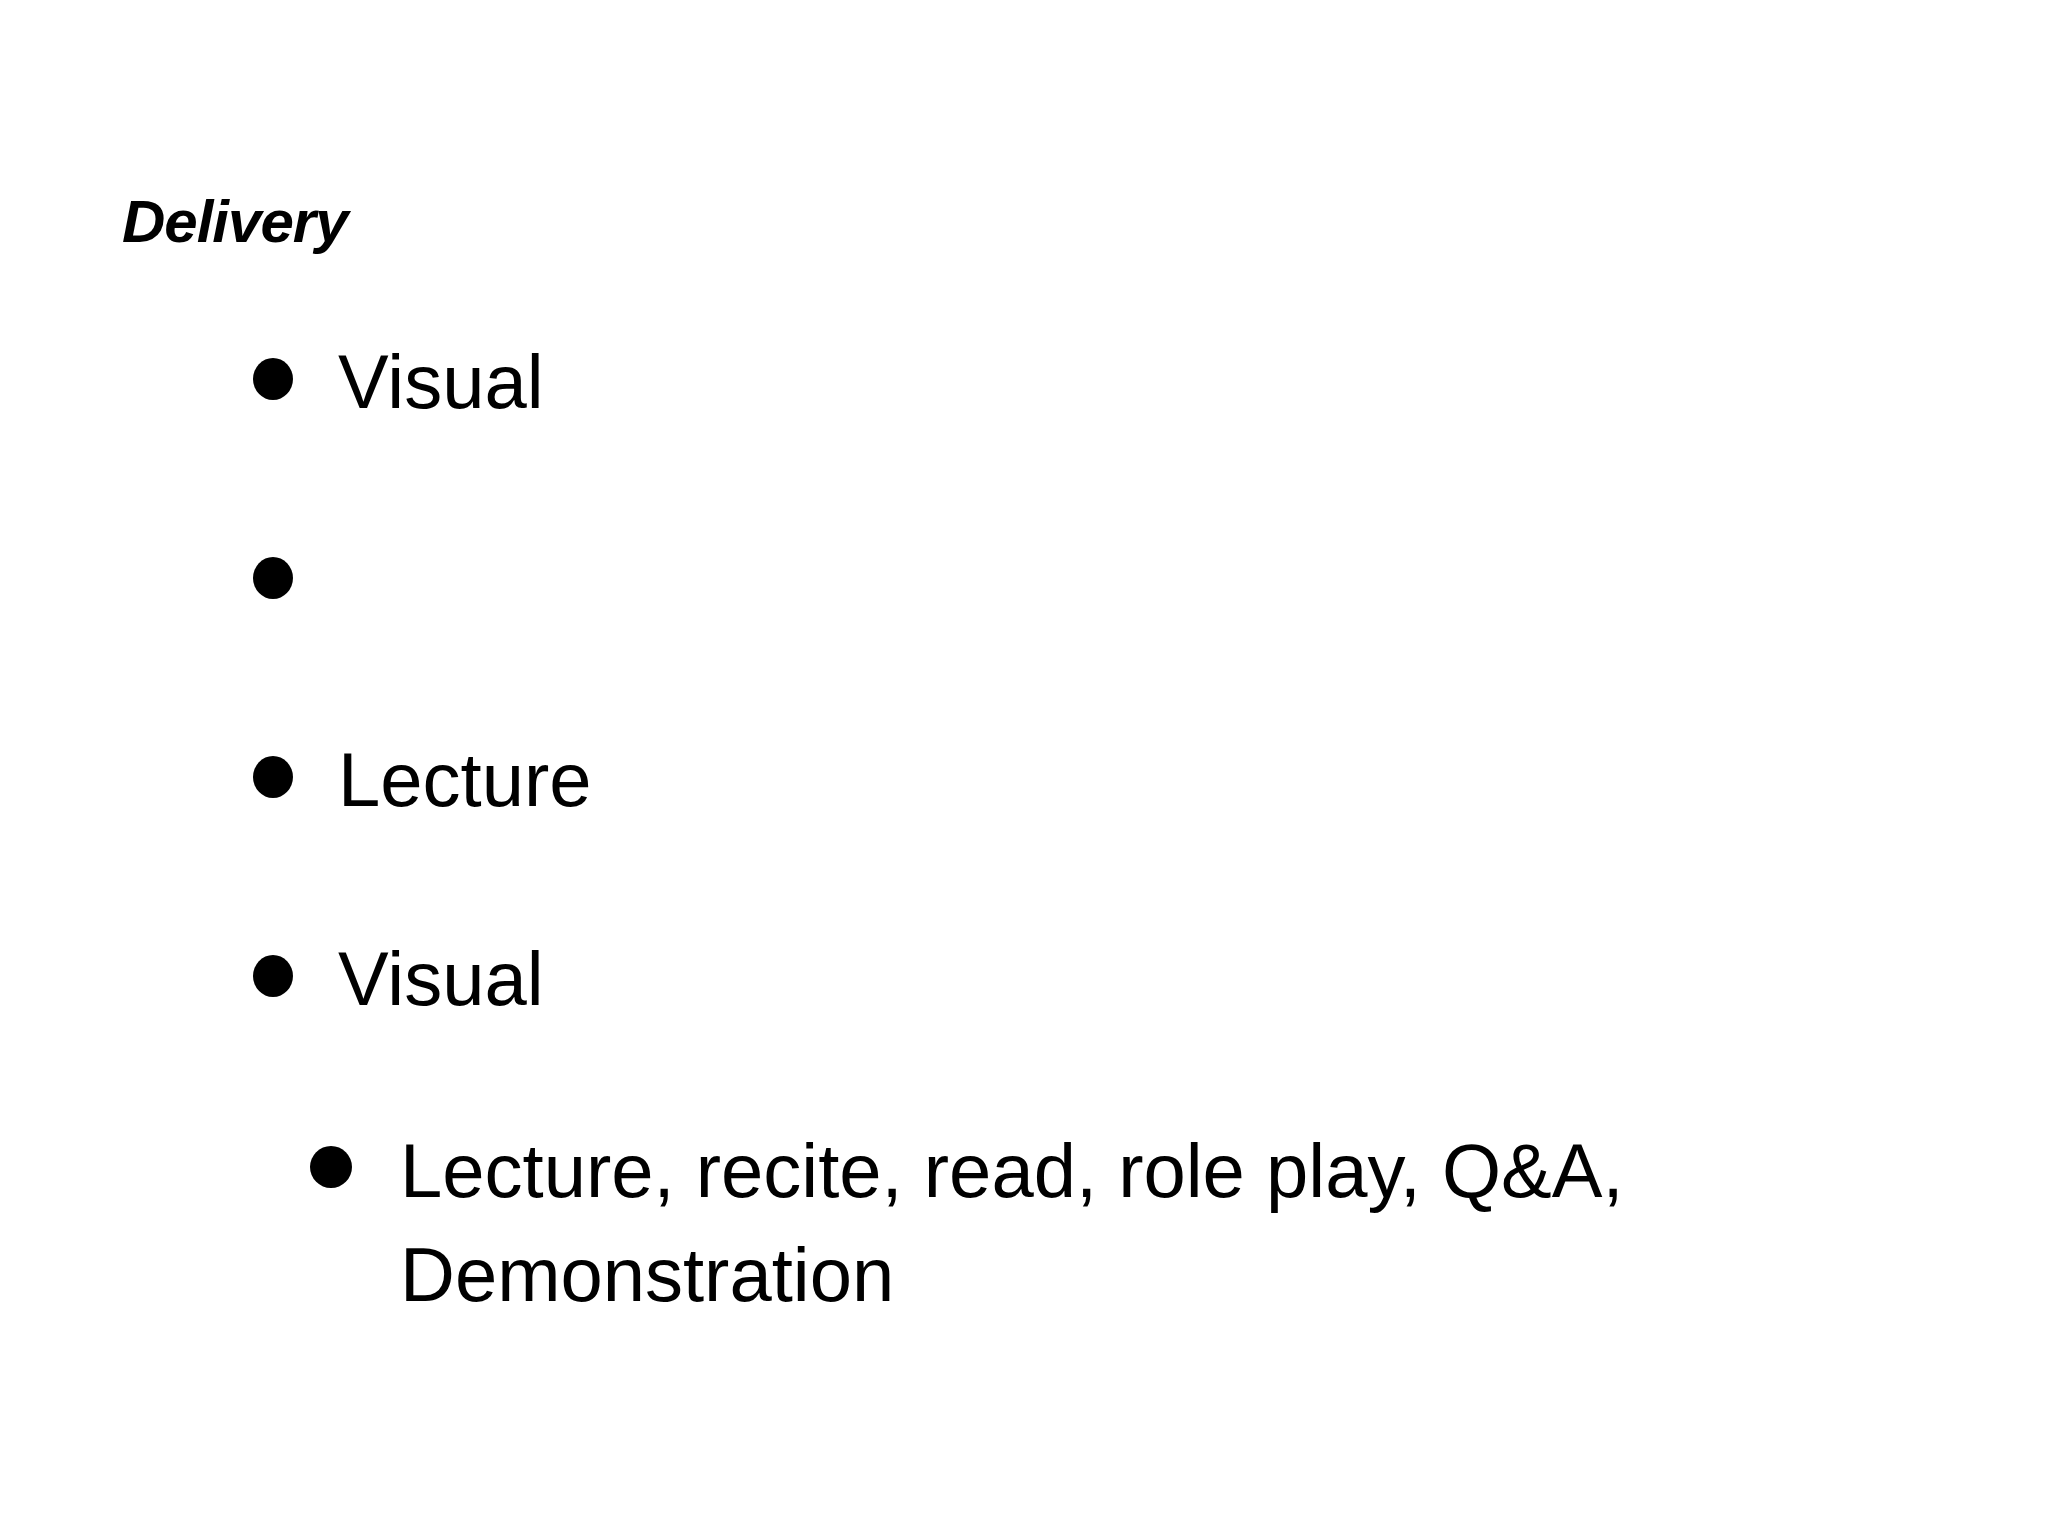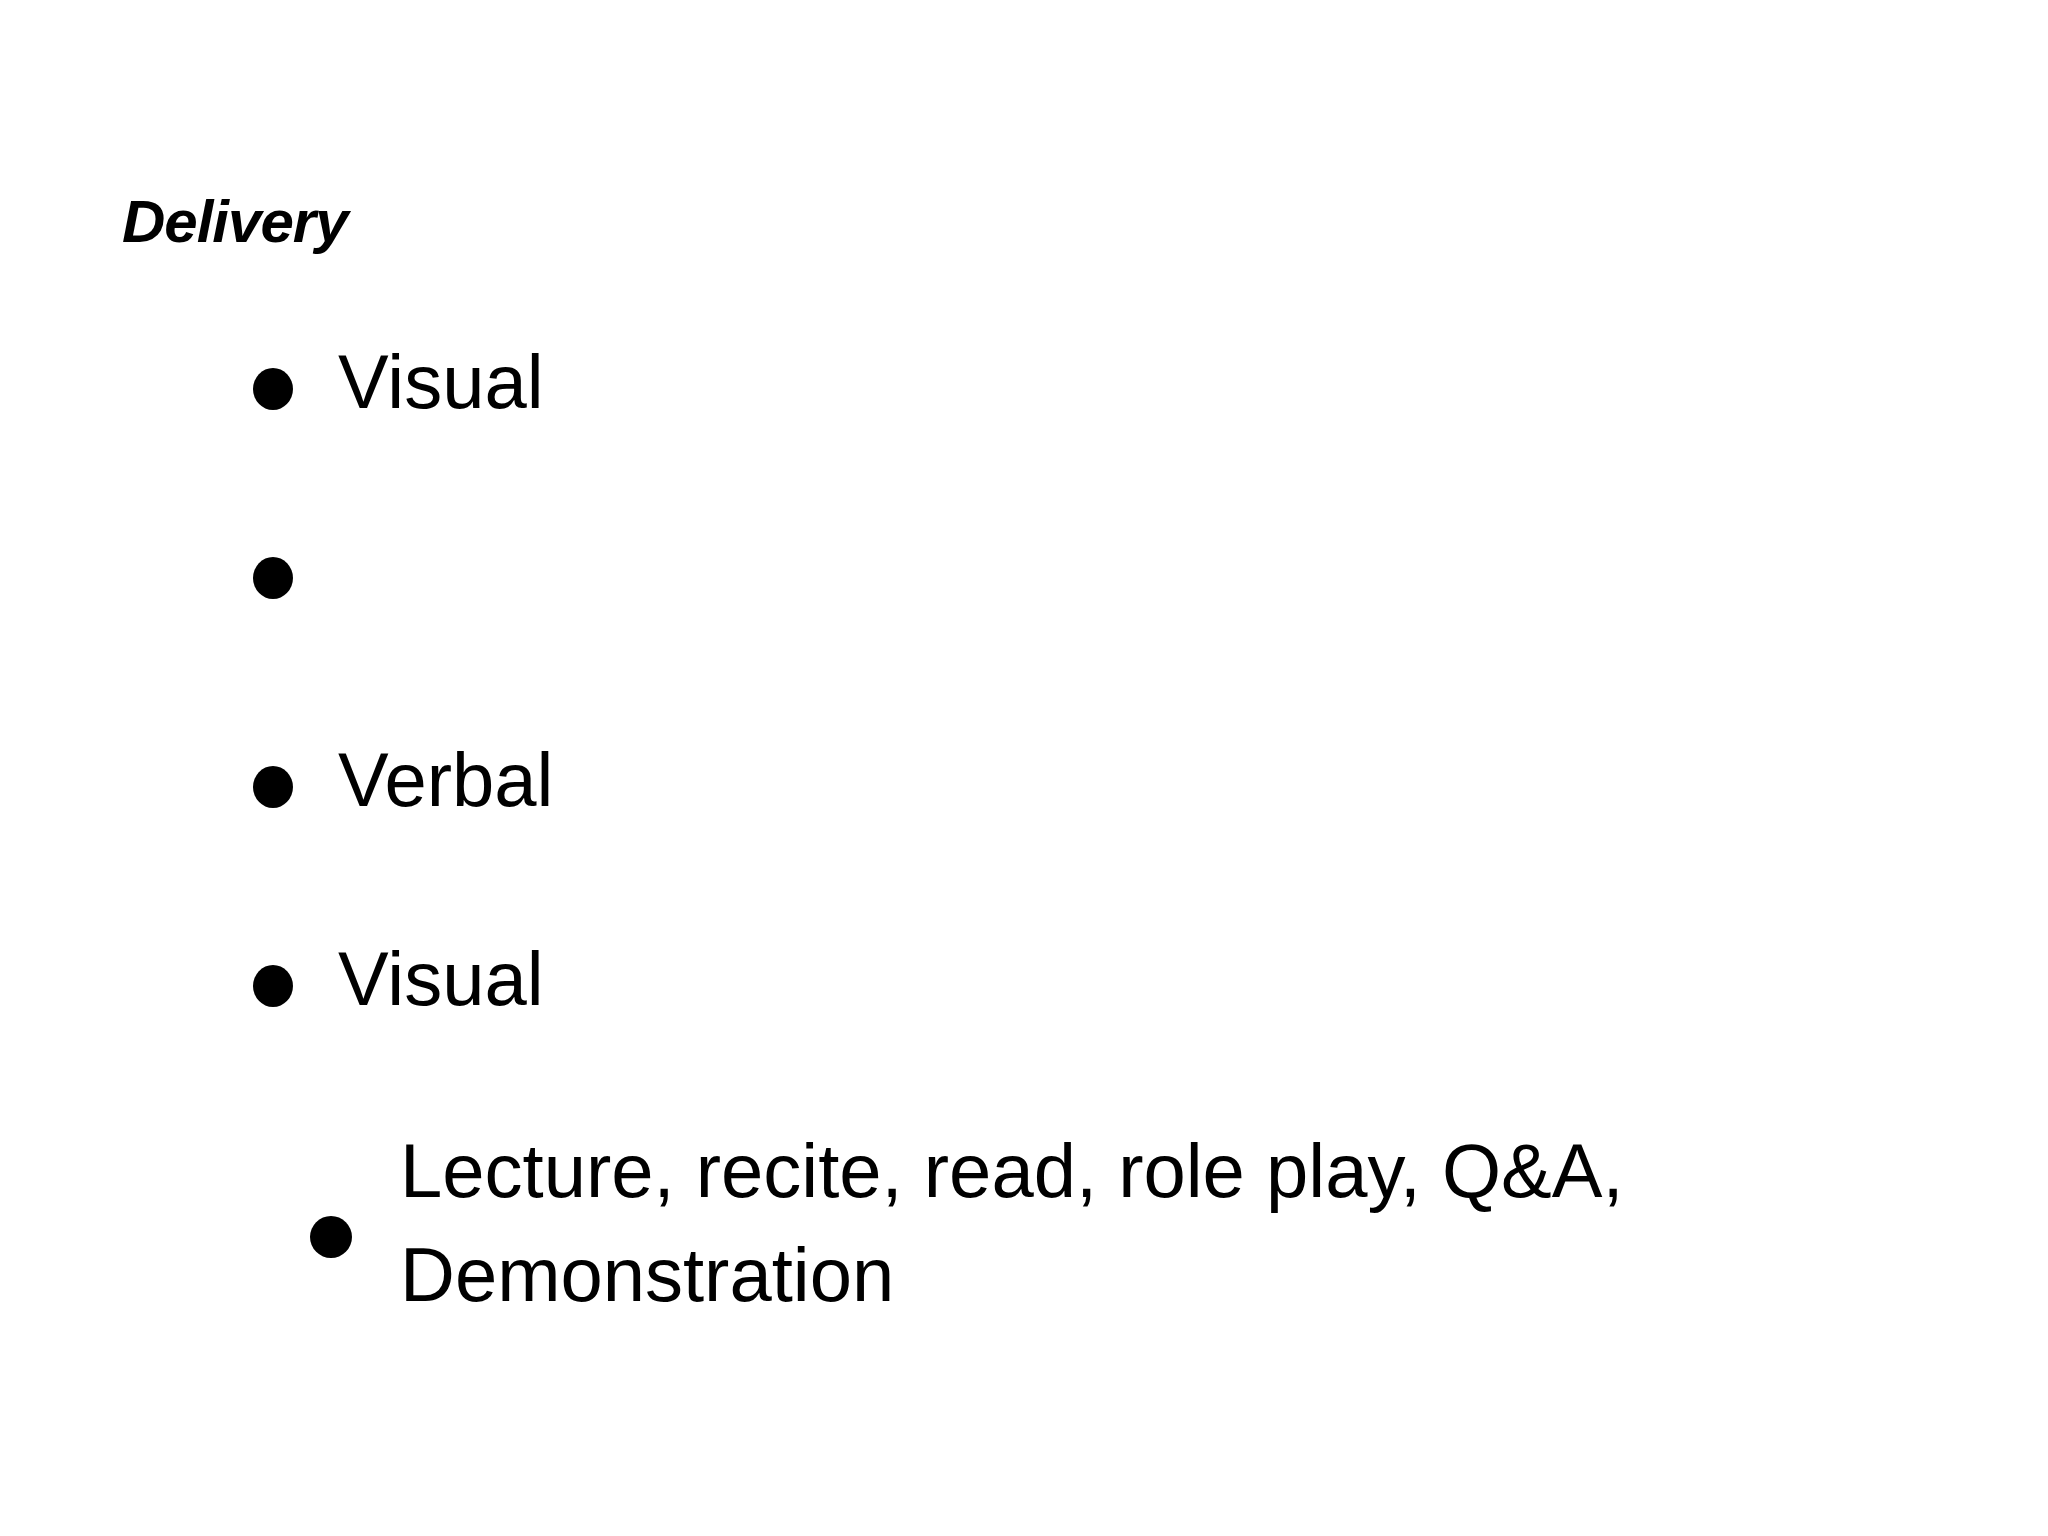--- a/index.html
+++ b/index.html
@@ -26,21 +26,21 @@
     font-size: 60px;
     line-height: 76px;
     font-weight: bold;
     font-style: italic;
     letter-spacing: -1px;
     white-space: nowrap;
   }
   .bullet-row {
     position: absolute;
     display: flex;
-    align-items: center;
+    align-items: flex-start;
   }
   .bullet-row.level-1 { left: 253px; }
   .bullet-row.level-2 { left: 310px; }
   .bullet-dot {
     flex: 0 0 auto;
     width: 40px;
     height: 42px;
     border-radius: 50%;
     background: #000000;
   }
@@ -74,21 +74,21 @@
     <span class="bullet-dot"></span>
     <span class="bullet-text">Visual</span>
   </div>
 
   <div class="bullet-row level-1 row-vocal">
     <span class="bullet-dot"></span>
   </div>
 
   <div class="bullet-row level-1 row-verbal">
     <span class="bullet-dot"></span>
-    <span class="bullet-text">Verbal</span>
+    <span class="bullet-text">Lecture</span>
   </div>
 
   <div class="bullet-row level-1 row-variety">
     <span class="bullet-dot"></span>
     <span class="bullet-text">Visual</span>
   </div>
 
   <div class="bullet-row level-2 row-sub">
     <span class="bullet-dot"></span>
     <span class="bullet-text">Lecture, recite, read, role play, Q&amp;A, Demonstration</span>

